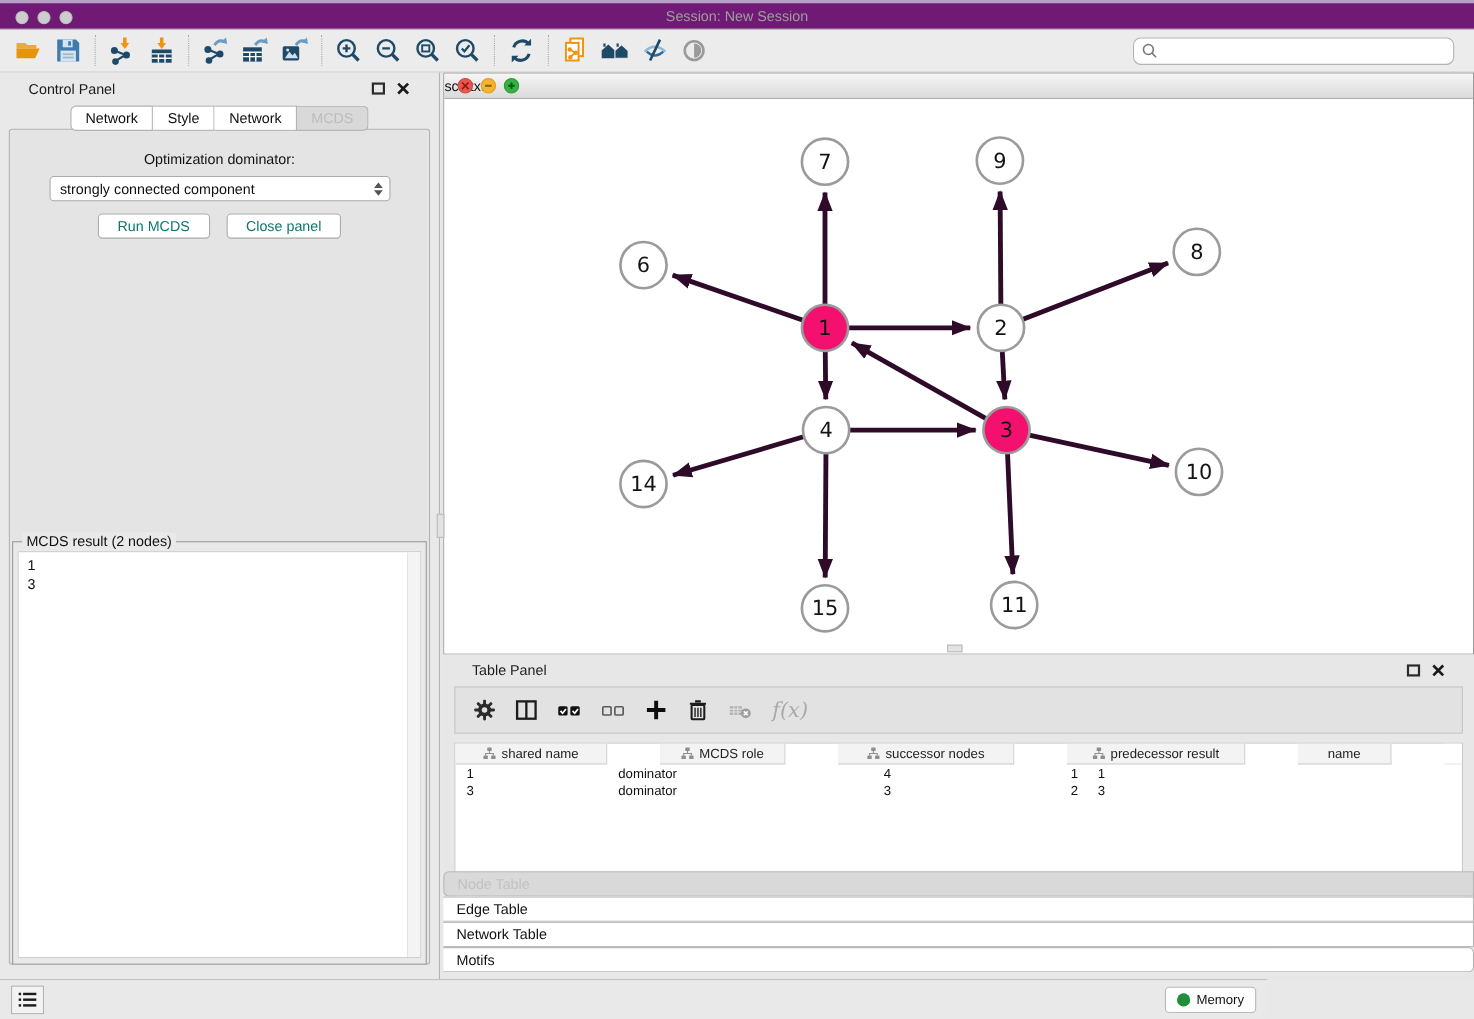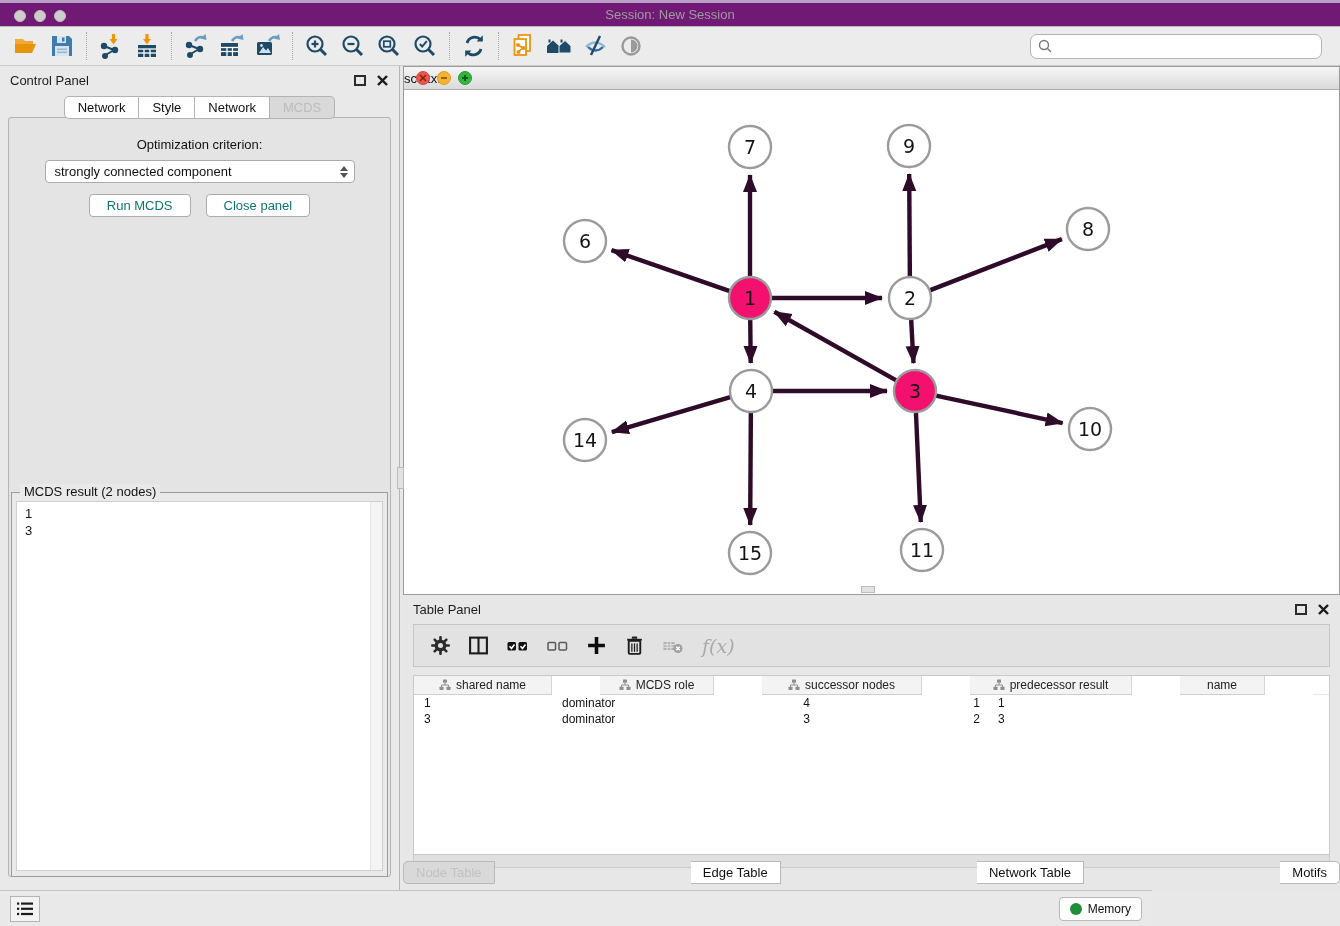--- a/index.html
+++ b/index.html
@@ -19,21 +19,21 @@
     background:#ececec; border-bottom:1px solid #cccccc; display:flex; align-items:center; padding:0 8px; }
   .tb-btn { width:36px; height:32px; display:flex; align-items:center; justify-content:center; }
   .tb-sep { width:1px; height:28px; border-left:1px dotted #a8a8a8; margin:0 6px; }
   .searchbox { margin-left:auto; margin-right:10px; width:292px; height:25px; background:#fff;
     border:1px solid #b3b3b3; border-radius:7px; display:flex; align-items:center; padding-left:6px; }
   .searchbox input { border:none; outline:none; flex:1; font-size:13px; background:transparent; height:20px; }
 
   
   .control-panel { position:absolute; left:0; top:66px; width:400px; height:824px;
     background:#e9e9e9; border-right:1px solid #b5b5b5; }
-  .panel-head { height:28px; display:flex; align-items:center; padding:0 10px; font-size:13px; color:#1c1c1c; }
+  .panel-head { height:28px; display:flex; align-items:center; padding:0 26px; font-size:13px; color:#1c1c1c; }
   .panel-head .spacer { flex:1; }
   .float-icon { width:12px; height:11px; border:2px solid #2b2b2b; margin-right:10px; }
   .cp-tabs { position:absolute; left:0; right:0; top:30px; display:flex; justify-content:center; z-index:2; }
   .cp-tab { padding:3px 13px; font-size:13px; background:#fff; color:#111;
     border:1px solid #b3b3b3; border-left:none; }
   .cp-tab:first-child { border-left:1px solid #b3b3b3; border-radius:5px 0 0 5px; }
   .cp-tab:last-child { border-radius:0 5px 5px 0; }
   .cp-tab.active { background:#d9d9d9; color:#bcbcbc; }
   .cp-content { position:absolute; left:8px; right:8px; top:51px; bottom:13px;
     background:#e4e4e4; border:1px solid #b3b3b3; border-radius:3px; }
@@ -82,21 +82,21 @@
   .tp-table { position:absolute; left:10px; right:10px; top:80px; height:180px; background:#fff; border:1px solid #c9c9c9; overflow:hidden; }
   .th-row { display:flex; height:19px;gap:48px; }
   .th-cell { background:#f3f3f3; border-right:1px solid #d6d6d6; border-bottom:1px solid #cfcfcf;
     display:flex; align-items:center; justify-content:center; gap:5px; font-size:12px; color:#222; }
   .th-filler { flex:1; background:#fff; border-bottom:1px solid #e8e8e8; }
   .tr-row { display:flex; height:16px; align-items:center; font-size:12px; color:#111; }
   .tr-cell { overflow:hidden; white-space:nowrap; }
   .al { text-align:left; padding-left:10px; }
   .ar { text-align:right; padding-right:16px; }
   .ar2 { text-align:right; padding-right:8px; }
-  .tp-tabs { position:absolute; left:0; right:0; bottom:6px; display:flex; justify-content:space-between; }
+  .tp-tabs { position:absolute; left:0; right:0; bottom:6px; display:flex; justify-content:center;flex-direction:column; }
   .tp-tab { padding:3px 12px; font-size:13px; background:#fff; color:#111; border:1px solid #b9b9b9; border-left:none; }
   .tp-tab:first-child { border-left:1px solid #b9b9b9; border-radius:5px 0 0 5px; }
   .tp-tab:last-child { border-radius:0 5px 5px 0; }
   .tp-tab.active { background:#d9d9d9; color:#c2c2c2; }
   .tp-gray-strip { position:absolute; left:10px; right:10px; top:260px; height:13px; background:#e0e0e0; border:1px solid #cdcdcd; border-top:none; }
 
   
   .statusbar { position:absolute; left:0; top:890px; width:1152px; height:36px; background:#e9e9e9; border-top:1px solid #c3c3c3; }
   .list-btn { position:absolute; left:10px; top:5px; width:30px; height:26px; background:#f3f3f3;
     border:1px solid #b4b4b4; display:flex; align-items:center; justify-content:center; }
@@ -290,21 +290,21 @@
         <line x1="11" y1="2" x2="2" y2="11"></line>
     </svg>
   </div>
   <div class="cp-tabs">
       <div class="cp-tab">Network</div>
       <div class="cp-tab">Style</div>
       <div class="cp-tab">Network</div>
       <div class="cp-tab active">MCDS</div>
     </div>
   <div class="cp-content">
-    <div class="opt-label">Optimization criterion:</div>
+    <div class="opt-label">Optimization dominator:</div>
     <div class="dropdown">
       <span class="dd-label">strongly connected component</span>
       <span class="stepper">
           <span class="up"></span>
           <span class="down"></span>
         </span>
     </div>
     <div class="btn-row">
       <div class="btn">Run MCDS</div>
       <div class="btn">Close panel</div>

